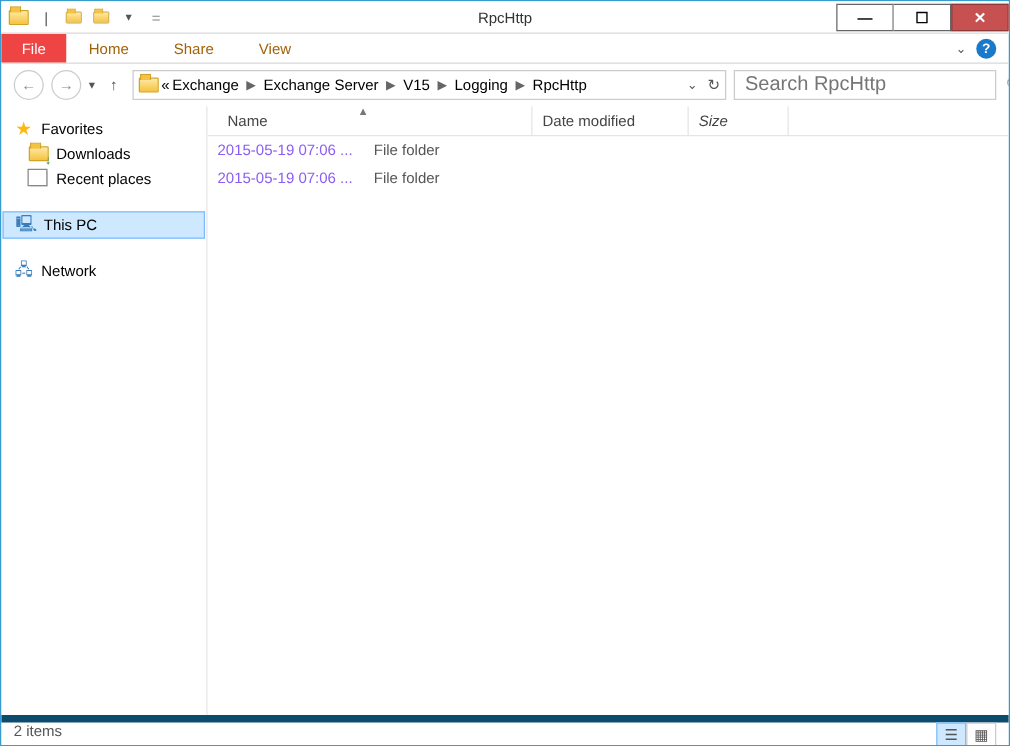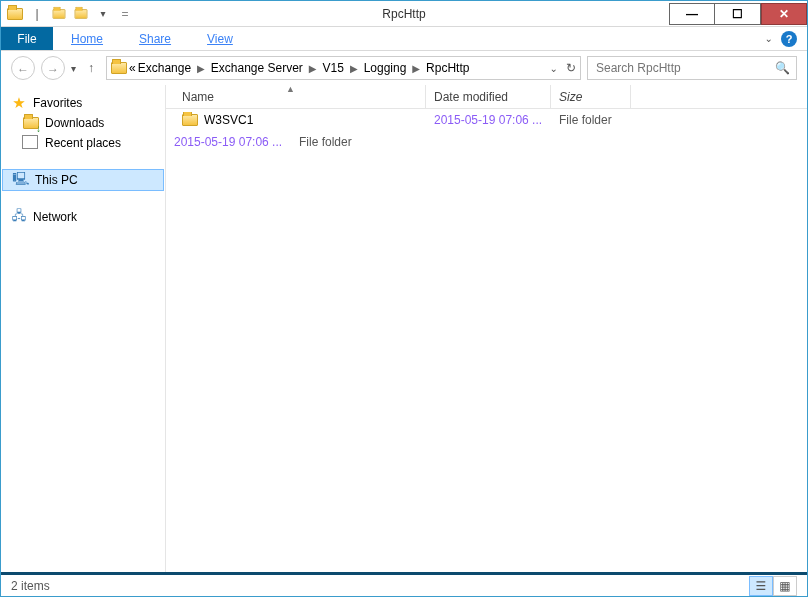--- a/index.html
+++ b/index.html
@@ -12,35 +12,35 @@
   .qat-icon { width:18px; height:18px; display:flex; align-items:center; justify-content:center;}
   .title-text { position:absolute; left:0; right:0; text-align:center; font-size:12px; color:#333; pointer-events:none;}
   .winbtns { margin-left:auto; display:flex; height:22px;}
   .winbtn { width:46px; height:22px; display:flex; align-items:center; justify-content:center; font-weight:bold;}
   .winbtn.min { background:#fff; border:1px solid #666;}
   .winbtn.max { background:#fff; border:1px solid #666; border-left:none;}
   .winbtn.close { background:#c75050; color:#fff; border:1px solid #8e3a3a;}
   
   
   .ribbontabs { height:24px; display:flex; align-items:stretch; border-bottom:1px solid #d9d9d9;}
-  .filetab { background:#0369a1; color:#fff; width:52px; display:flex; align-items:center; justify-content:center;}
-  .tab { padding:0 18px; display:flex; align-items:center; color:#3b82f6;text-decoration:underline;}
+  .filetab { background:#ef4444; color:#fff; width:52px; display:flex; align-items:center; justify-content:center;}
+  .tab { padding:0 18px; display:flex; align-items:center; color:#a16207;}
   .ribbon-right { margin-left:auto; display:flex; align-items:center; padding-right:10px; gap:8px;}
   .help { width:16px; height:16px; border-radius:50%; background:#1979ca; color:#fff; display:flex; align-items:center; justify-content:center; font-size:11px; font-weight:bold;}
   
   
   .navrow { height:34px; display:flex; align-items:center; padding:0 10px; gap:6px;}
   .navarrow { width:24px; height:24px; border:1px solid #ccc; border-radius:50%; display:flex; align-items:center; justify-content:center; color:#888;}
   .uparrow { width:18px; height:18px; display:flex; align-items:center; justify-content:center; color:#555;}
   .addressbar { flex:1; height:24px; border:1px solid #ccc; display:flex; align-items:center; padding:0 4px; gap:2px; overflow:hidden;}
   .crumb { display:flex; align-items:center; white-space:nowrap;}
   .crumb-sep { color:#666; padding:0 4px; font-size:10px;}
   .addr-btns { margin-left:auto; display:flex; align-items:center; gap:8px; color:#555;}
   .searchbox { width:210px; height:24px; border:1px solid #ccc; display:flex; align-items:center; padding:0 6px; color:#888;}
-  .searchbox input { border:none; outline:none; flex:1; font-size:12px; color:#333; background:transparent;}
+  .searchbox input { border:none; outline:none; flex:1; font-size:16px; color:#333; background:transparent;}
   .search-icon { color:#777;}
   
   
   .main { display:flex; height:calc(100% - 26px - 24px - 34px - 24px);}
   .navpane { width:165px; border-right:1px solid #e5e5e5; padding:8px 0; }
   .navgroup { margin-bottom:16px;}
   .navitem { display:flex; align-items:center; padding:2px 6px 2px 22px; gap:6px;}
   .navitem.header { padding-left:10px; font-weight:normal;}
   .navitem.selected { background:#cde8ff; border:1px solid #7abdff; margin:0 1px;}
   .icon { width:16px; height:16px; display:flex; align-items:center; justify-content:center; flex-shrink:0;}
@@ -55,21 +55,21 @@
   .sort-ind { position:absolute; left:120px; top:-1px; color:#777; font-size:9px;}
   
   .filerow { display:flex; height:22px; align-items:center;}
   .cell { padding:0 8px; white-space:nowrap; overflow:hidden; text-overflow:ellipsis;}
   .cell.name { width:260px; padding-left:16px; display:flex; align-items:center; gap:6px;}
   .cell.date { width:125px; color:#8b5cf6;}
   .cell.type { width:120px; color:#555;}
   .cell.size { width:80px; color:#555;}
   
   
-  .statusbar { height:24px; border-top:3px solid #0c4a6e; display:flex; align-items:center; padding:0 10px; color:#555;}
+  .statusbar { height:24px; border-top:6px solid #0c4a6e; display:flex; padding:0 10px; color:#555;}
   .statusbar .right { margin-left:auto; display:flex; gap:0;}
   .viewbtn { width:24px; height:20px; border:1px solid #ccc; display:flex; align-items:center; justify-content:center;}
   .viewbtn.sel { background:#cde8ff; border-color:#7abdff;}
   
   
   .folder { width:16px; height:12px; background:linear-gradient(#ffe9a6,#f5c341); border:1px solid #d1a326; border-radius:1px; position:relative;}
   .folder:before{content:"";position:absolute;top:-4px;left:0;width:7px;height:4px;background:#f5c341;border:1px solid #d1a326;border-bottom:none;border-radius:1px 1px 0 0;}
   .star { color:#fdb813; font-size:15px;}
   .monitor { width:14px; height:10px; background:#3a7db8; border:1px solid #2a5a86; position:relative;}
   .monitor:after{content:"";position:absolute;bottom:-3px;left:4px;width:6px;height:2px;background:#888;}
@@ -184,26 +184,20 @@
   </div>
 
   <div class="listpane">
     <div class="columns">
       <span class="sort-ind">▲</span>
       <div class="col name">Name</div>
       <div class="col date">Date modified</div>
       <div class="col size">Size</div>
     </div>
     <div class="filerow">
-      <div class="cell name">
-        <span class="icon">
-            <span class="folder"></span>
-          </span>
-        <span>W3SVC1</span>
-      </div>
       <div class="cell date">2015-05-19 07:06 ...</div>
       <div class="cell type">File folder</div>
       <div class="cell size"></div>
     </div>
     <div class="filerow">
       <div class="cell date">2015-05-19 07:06 ...</div>
       <div class="cell type">File folder</div>
       <div class="cell size"></div>
     </div>
   </div>

